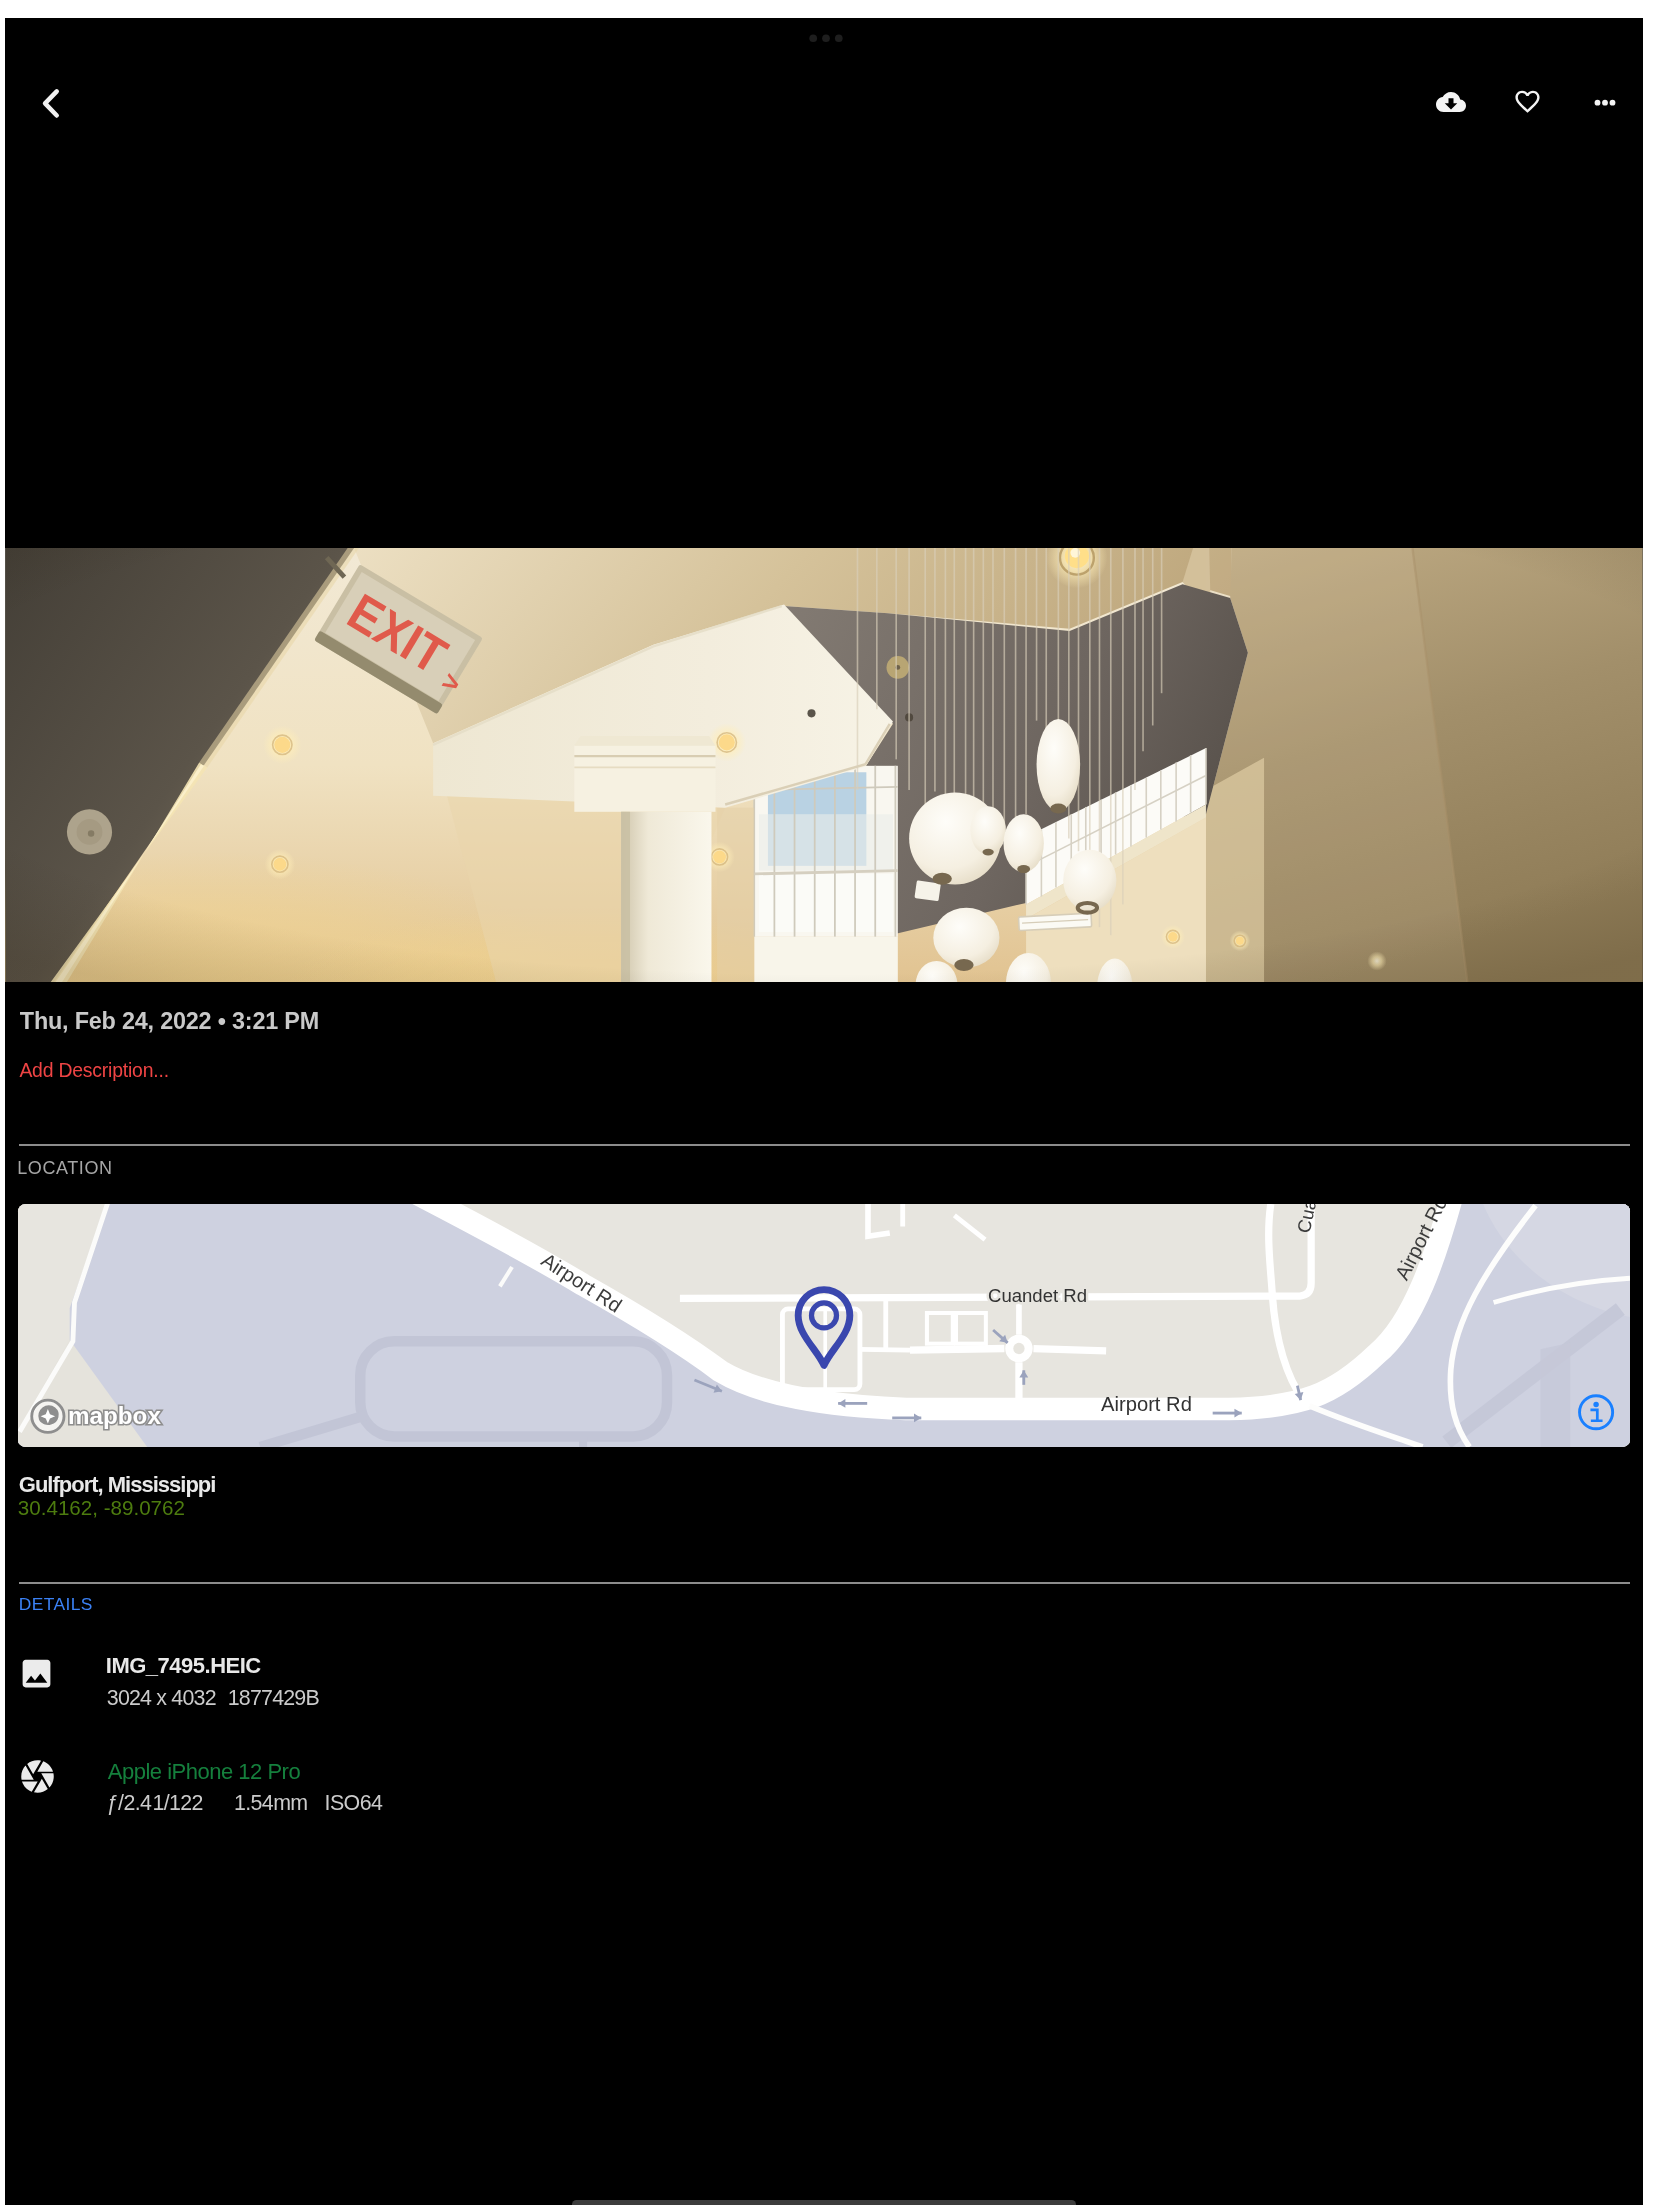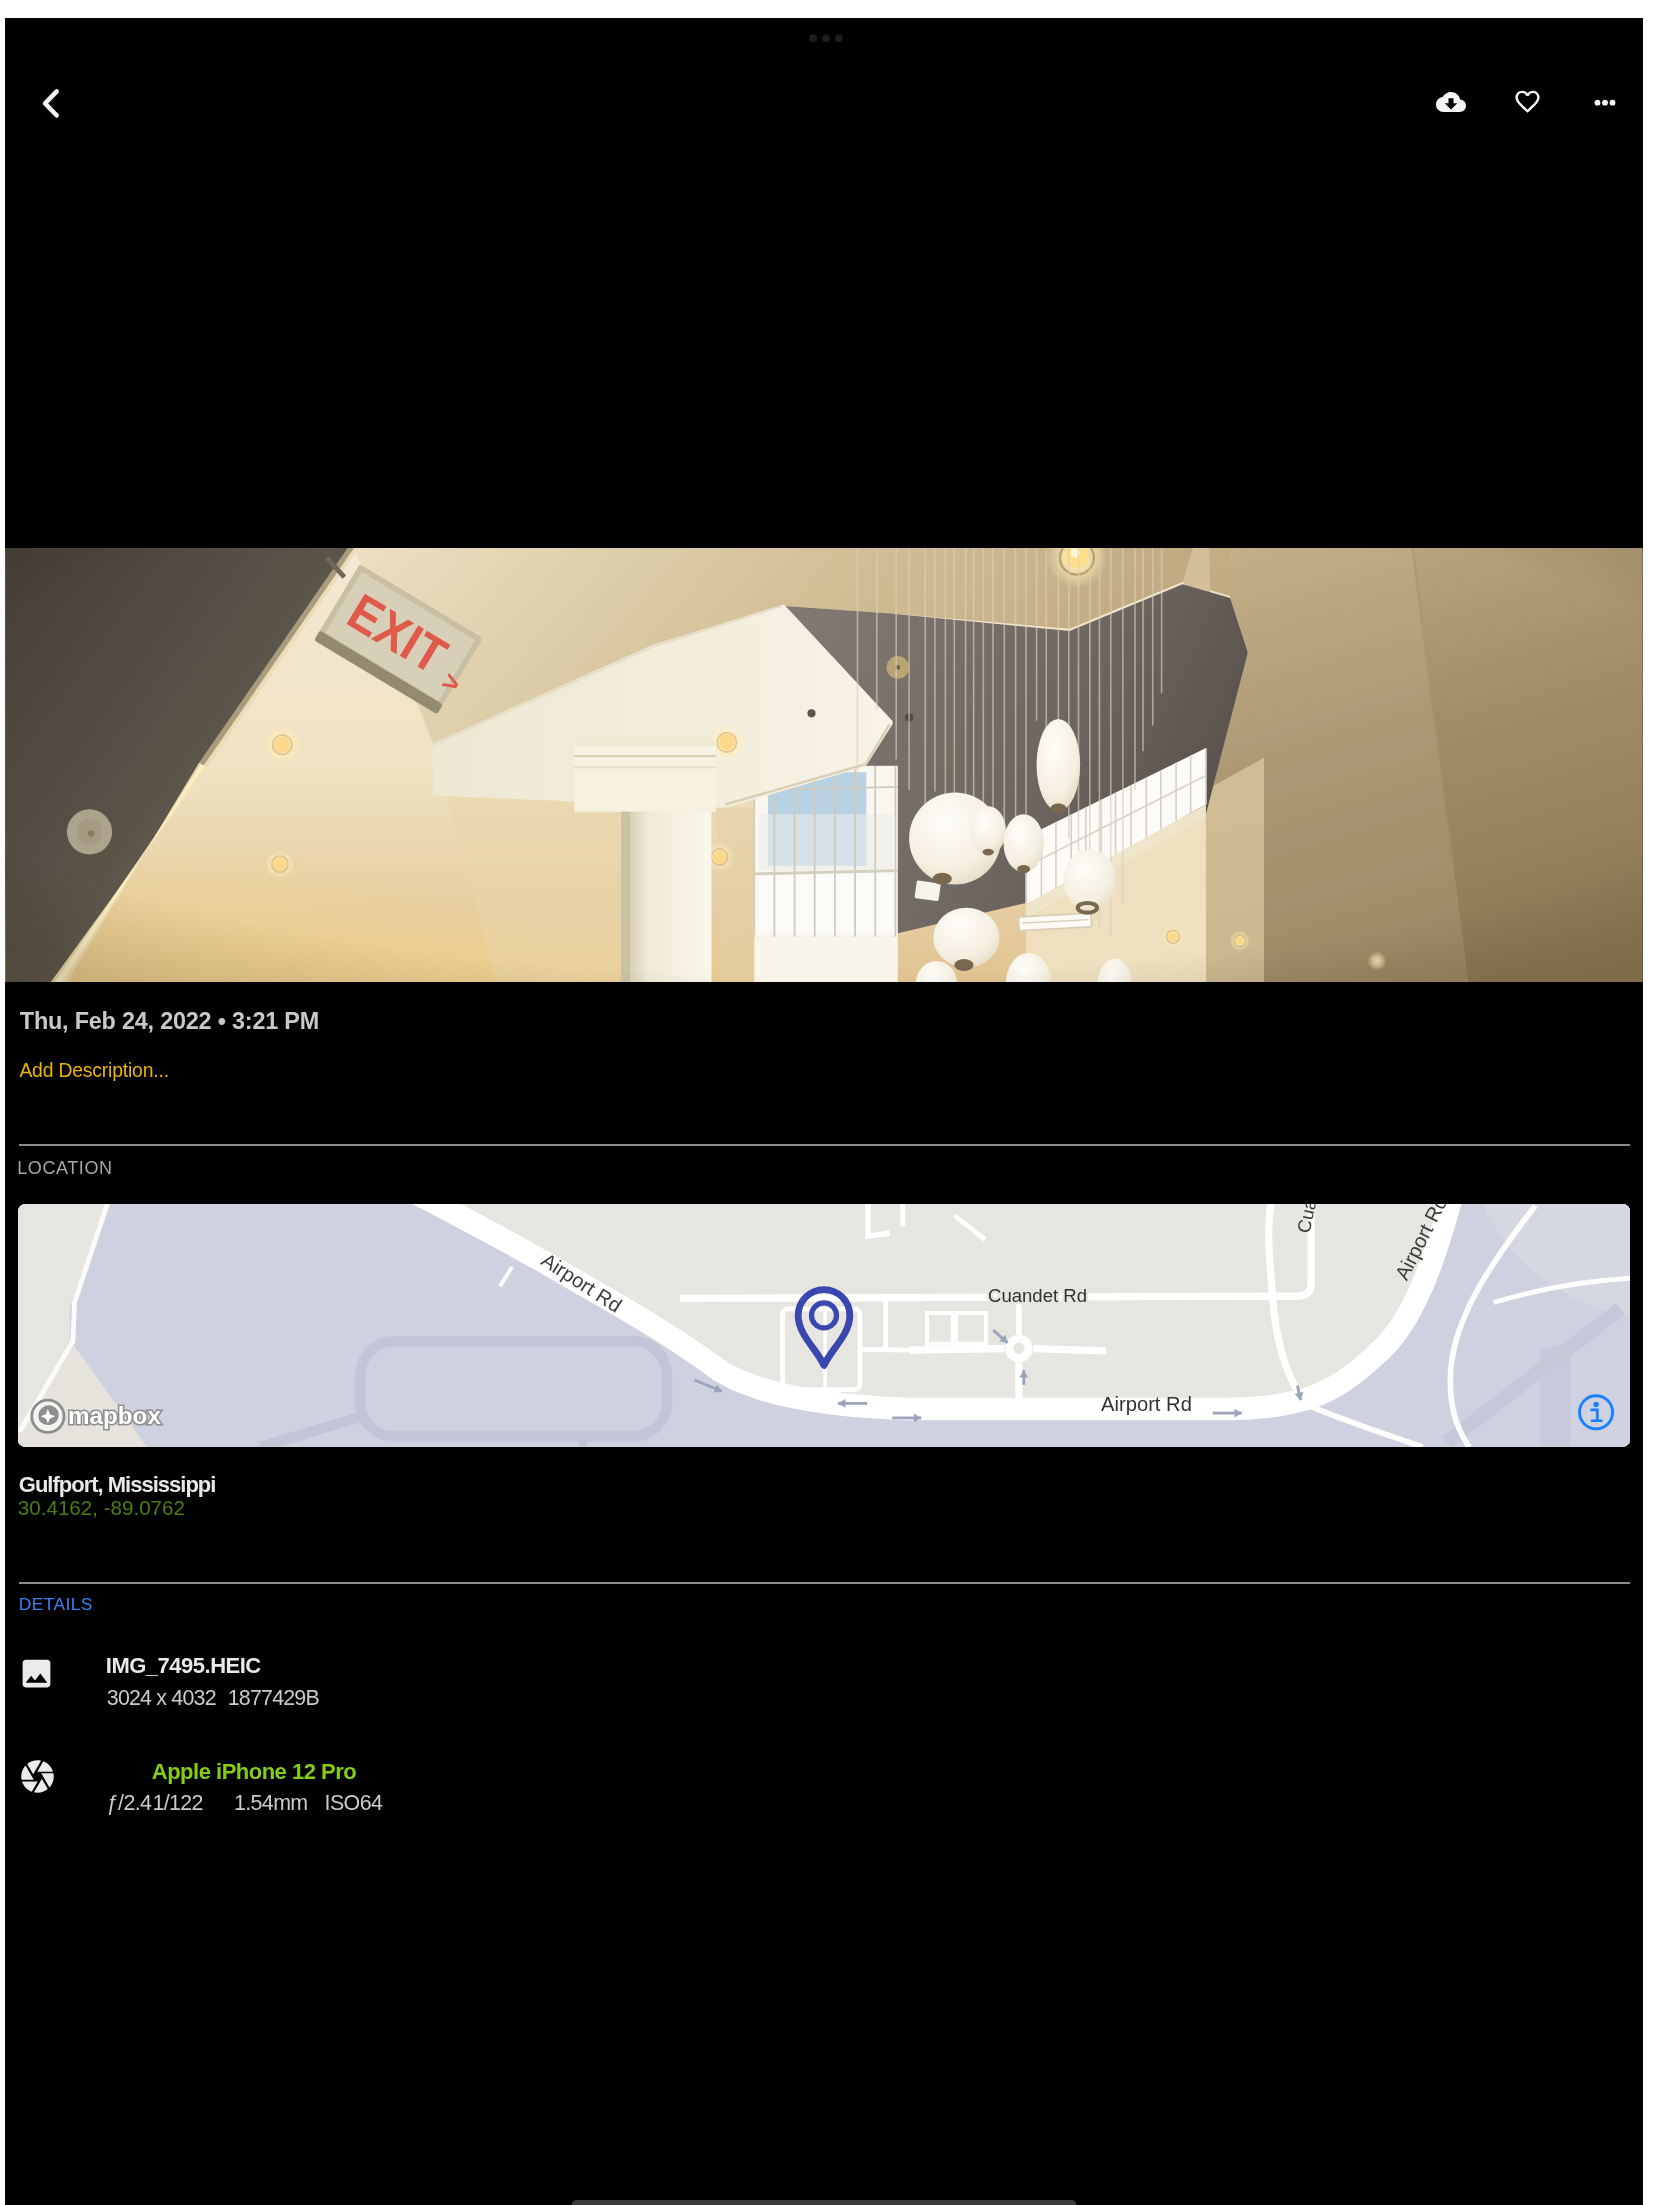--- a/index.html
+++ b/index.html
@@ -238,21 +238,21 @@
 <rect x="-82" y="-48" width="164" height="88" fill="#d8cfb8"></rect>
 <text x="-5" y="17" font-family="Liberation Sans, sans-serif" font-size="64" font-weight="bold" fill="#e05a4b" text-anchor="middle" transform="scale(0.9,1)" letter-spacing="0">EXIT</text>
 <text x="84" y="24" font-family="Liberation Sans, sans-serif" font-size="34" font-weight="bold" fill="#e05a4b" text-anchor="middle">&gt;</text>
 </g>
 <line x1="420" y1="36" x2="398" y2="12" stroke="#6f6754" stroke-width="6"></line>
 <rect width="2029" height="538" fill="url(#vig)"></rect>
 </svg>
   </div>
 
   <div class="t" style="left:15px;top:990px;font-size:23.4px;font-weight:bold;color:#c9c9c9;letter-spacing:-0.2px;">Thu, Feb 24, 2022 • 3:21 PM</div>
-  <div class="t" style="left:14.6px;top:1041px;font-size:19.4px;color:#eab308;letter-spacing:-0.2px;">Add Description...</div>
+  <div class="t" style="left:14.6px;top:1041px;font-size:19.4px;color:#ef4444;letter-spacing:-0.2px;">Add Description...</div>
 
   <div class="abs" style="left:14px;top:1126px;width:1611px;height:1.6px;background:#8c8c8c;"></div>
   <div class="t" style="left:12.4px;top:1140px;font-size:18px;color:#a6a6a6;letter-spacing:0.6px;">LOCATION</div>
 
   <div class="abs" style="left:13px;top:1186px;width:1612px;height:243px;border-radius:7.3px;overflow:hidden;background:#e7e5df;">
 <svg width="1612" height="243" viewBox="0 0 1997 301">
 <rect width="1997" height="301" fill="#e7e5df"></rect>
 <path d="M110,0 L490,0 C600,55 660,78 700,100 C780,145 830,177 870,207 C920,237 1000,250 1100,254 L1500,254 C1590,252 1630,237 1683,186 C1730,147 1757,62 1776,0 L1997,0 L1997,301 L0,301 L0,283 L64,172 L64,129 Z" fill="#ced1e0"></path>
 <path d="M1776,0 L1997,0 L1997,140 C1900,120 1840,60 1815,0 Z" fill="#d5d7e3"></path>
 <polygon points="64,168 160,301 0,301 0,280" fill="#e5e3dc"></polygon>
@@ -330,20 +330,20 @@
 
   <svg class="abs" style="left:13.7px;top:1637px;" width="37" height="37" viewBox="0 0 24 24">
     <path fill="#ebebeb" d="M21 19V5c0-1.1-.9-2-2-2H5c-1.1 0-2 .9-2 2v14c0 1.1.9 2 2 2h14c1.1 0 2-.9 2-2zM8.5 13.5l2.5 3.01L14.5 12l4.5 6H5l3.5-4.5z"></path>
   </svg>
   <div class="t" style="left:101px;top:1635px;font-size:22px;font-weight:bold;color:#e8e8e8;letter-spacing:-0.5px;text-align:center;">IMG_7495.HEIC</div>
   <div class="t" style="left:102px;top:1668px;font-size:21.4px;color:#cbcbcb;letter-spacing:-0.8px;">3024 x 4032<span style="margin-left:12px;">1877429B</span></div>
 
   <svg class="abs" style="left:13px;top:1739px;" width="39" height="39" viewBox="0 0 24 24">
     <path fill="#ebebeb" d="M9.4 10.5l4.77-8.26C13.47 2.09 12.75 2 12 2c-2.4 0-4.6.85-6.32 2.25l3.66 6.35.06-.1zM21.54 9c-.92-2.92-3.15-5.26-6-6.34L11.88 9h9.66zm.26 1h-7.49l.29.5 4.76 8.25C21 16.97 22 14.61 22 12c0-.69-.07-1.35-.2-2zM8.54 12l-3.9-6.75C3.01 7.03 2 9.39 2 12c0 .69.07 1.35.2 2h7.49l-1.15-2zm-6.08 3c.92 2.92 3.15 5.26 6 6.34L12.12 15H2.46zm11.27 0l-3.9 6.76c.7.15 1.42.24 2.17.24 2.4 0 4.6-.85 6.32-2.25l-3.66-6.35-.93 1.6z"></path>
   </svg>
-  <div class="t" style="left:103px;top:1741px;font-size:22px;font-weight:bold;color:#84cc16;letter-spacing:-0.5px;margin-left:44px;">Apple iPhone 12 Pro</div>
+  <div class="t" style="left:103px;top:1741px;font-size:22px;font-weight:normal;color:#15803d;letter-spacing:-0.5px;">Apple iPhone 12 Pro</div>
   <div class="t" style="left:102px;top:1773px;font-size:21.4px;color:#cbcbcb;letter-spacing:-0.6px;">ƒ/2.4<span style="margin-left:1px;">1/122</span><span style="margin-left:31px;">1.54mm</span><span style="margin-left:17px;">ISO64</span></div>
 
   <div class="abs" style="left:567px;top:2182px;width:504px;height:9px;border-radius:4.8px;background:#3c3c3c;"></div>
 
 </div>
 </div>
 
 
 </body></html>

